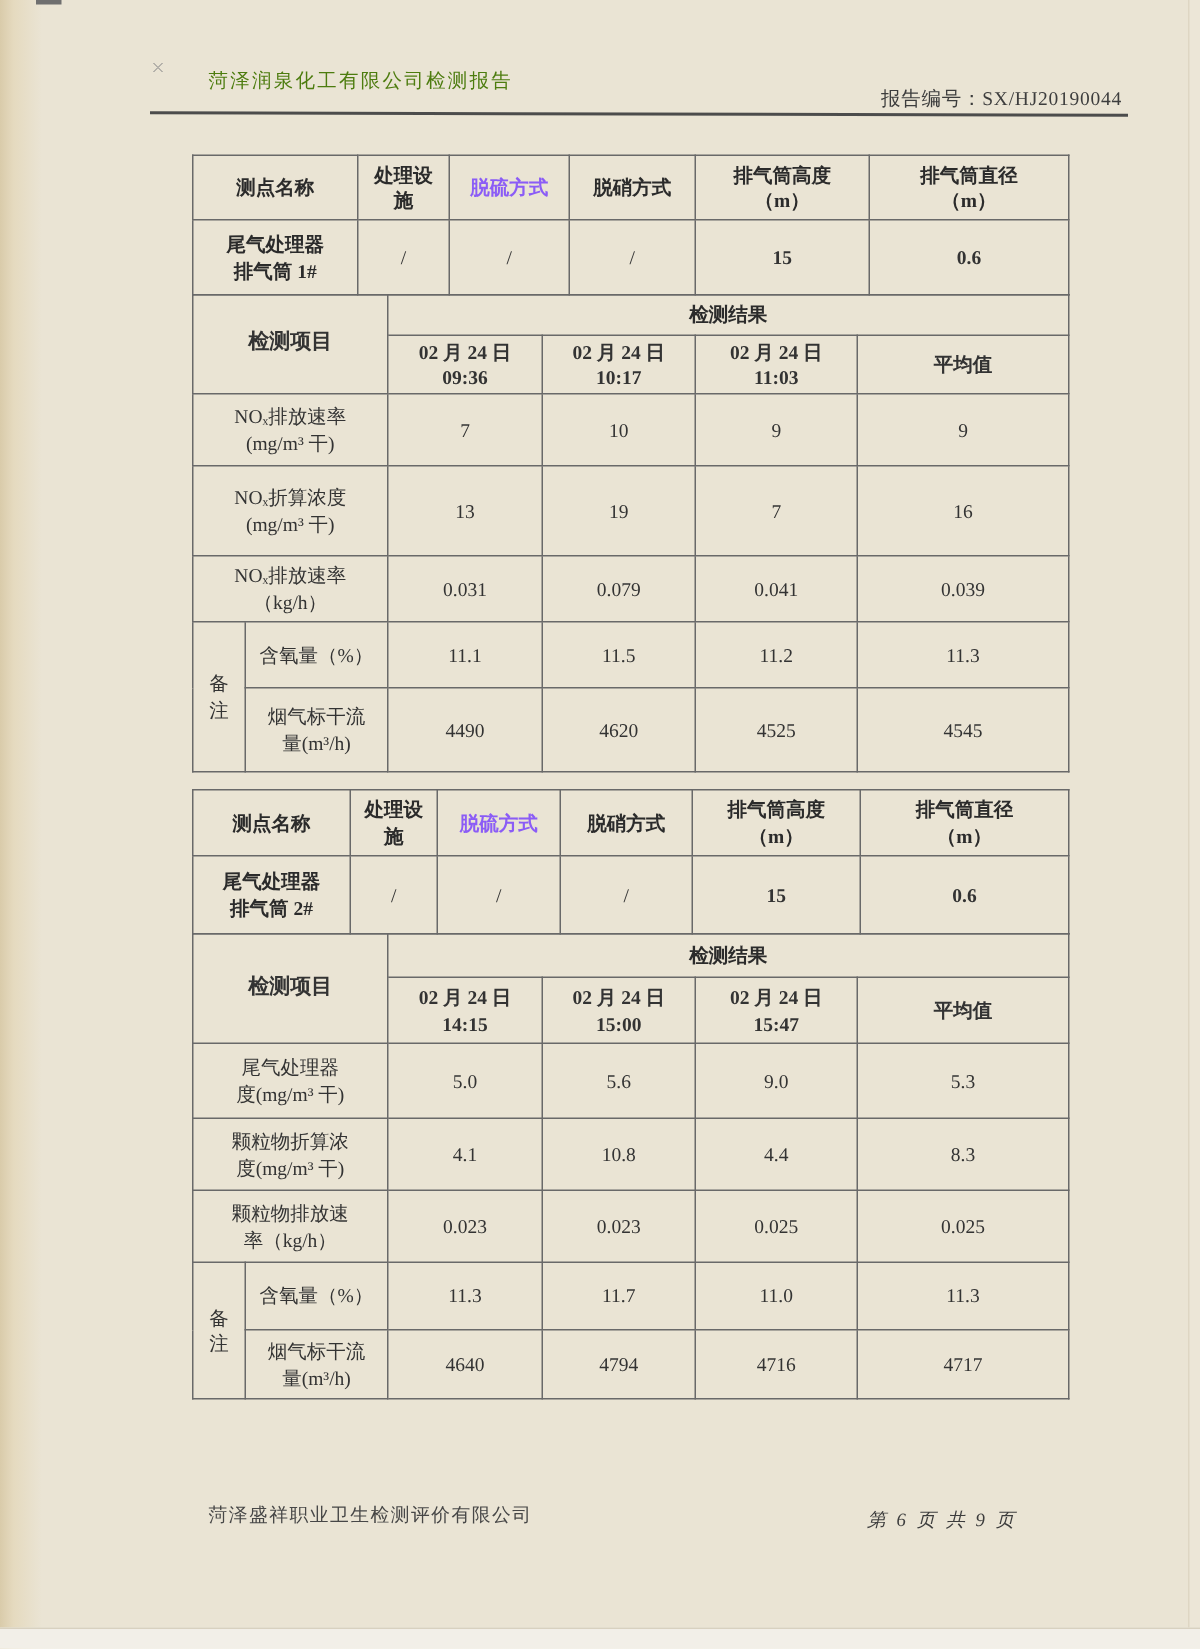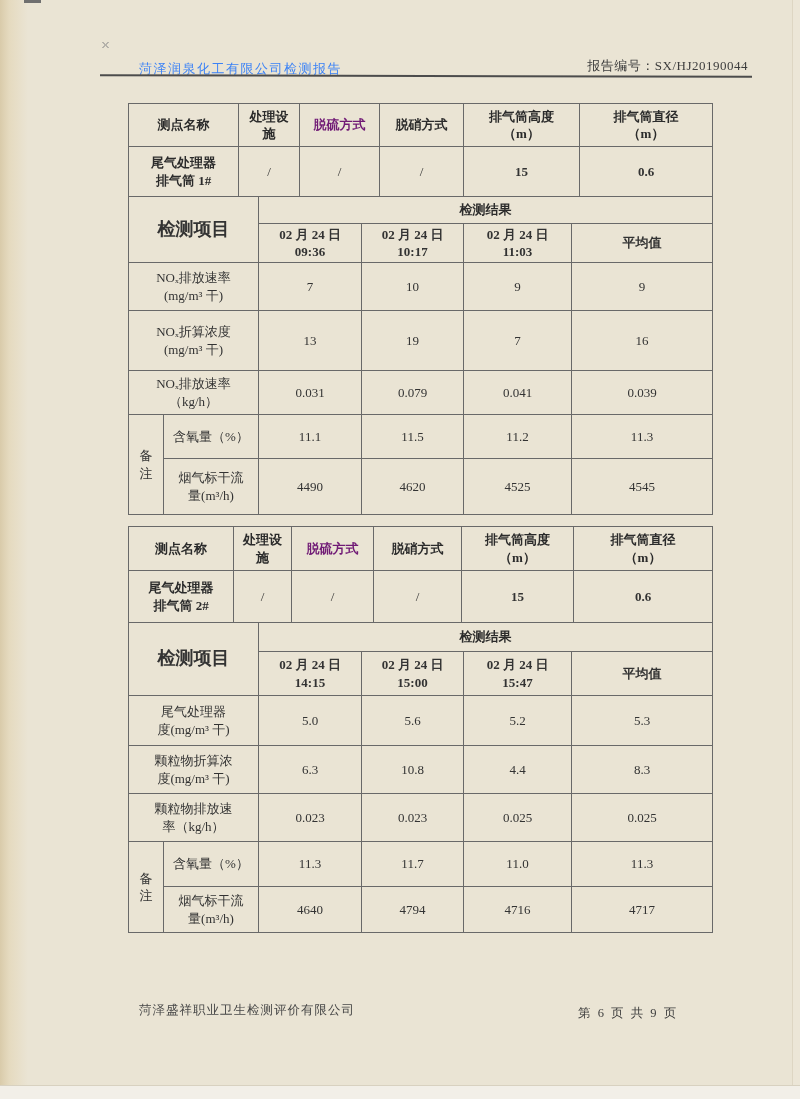--- a/index.html
+++ b/index.html
@@ -11,41 +11,41 @@
   }
   .band-bottom{position:absolute;left:0;top:1085px;width:800px;height:14px;
     background:#f2efe8;border-top:1px solid #d8d1c0;}
   .band-right{position:absolute;left:792px;top:0;width:8px;height:1086px;
     background:#ece6d7;border-left:1px solid #ded6c3;}
   .top-mark{position:absolute;left:24px;top:0;width:17px;height:3px;background:#6f6f6f;}
   .speck{position:absolute;left:102px;top:42px;width:7px;height:6px;opacity:.55;
     background:
       linear-gradient(45deg,transparent 44%,#8a8a8a 44%,#8a8a8a 56%,transparent 56%),
       linear-gradient(-45deg,transparent 44%,#8a8a8a 44%,#8a8a8a 56%,transparent 56%);}
-  .hdr-left{position:absolute;left:139px;top:45px;font-size:13px;letter-spacing:1.5px;color:#3b82f6;margin-top:15px;}
+  .hdr-left{position:absolute;left:139px;top:45px;font-size:13px;letter-spacing:1.5px;color:#4d7c0f;}
   .hdr-right{position:absolute;left:0;top:57px;width:748px;text-align:right;font-size:13px;
     letter-spacing:.5px;color:#3d3d3d;}
   .hdr-rule{position:absolute;left:100px;top:75px;width:652px;height:2px;background:#4c4c4c;
     transform:rotate(.15deg);}
   .ftr-left{position:absolute;left:139px;top:1002px;font-size:12.5px;letter-spacing:1px;color:#474747;}
-  .ftr-right{position:absolute;left:578px;top:1005px;font-size:12.5px;letter-spacing:2px;color:#3d3d3d;}
+  .ftr-right{position:absolute;left:578px;top:1005px;font-size:12.5px;letter-spacing:2px;color:#3d3d3d;font-style:italic;}
 
   .tblwrap{position:absolute;left:128px;width:584px;}
   #table1{top:103px;}
   #table2{top:526px;}
   table{border-collapse:collapse;table-layout:fixed;width:584px;}
   .lower{margin-top:-1px;}
   td{border:1px solid #696969;text-align:center;vertical-align:middle;
      font-size:13px;line-height:1.32;padding:1px 2px;white-space:pre-line;color:#333;}
   td.hd{font-weight:bold;color:#2b2b2b;}
-  td.faded{color:#701a75;}
+  td.faded{color:#8b5cf6;}
   td.lbl{font-weight:normal;}
   td.bold{font-weight:bold;}
   .info-row td:nth-child(n+5){font-weight:bold;}
-  td.item{font-weight:bold;font-size:18px;}
+  td.item{font-weight:bold;font-size:14px;}
   td.vert span{display:inline-block;width:1em;}
 </style>
 </head>
 <body>
 
 <div class="top-mark"></div>
 <div class="speck"></div>
 <div class="band-right"></div>
 <div class="band-bottom"></div>
 
@@ -208,27 +208,27 @@
 15:00</td>
       <td class="bold">02 月 24 日
 15:47</td>
       <td class="bold">平均值</td>
     </tr>
     <tr style="height:50px">
       <td colspan="2" class="lbl">尾气处理器
 度(mg/m³ 干)</td>
       <td>5.0</td>
       <td>5.6</td>
-      <td>5.2</td>
+      <td>9.0</td>
       <td>5.3</td>
     </tr>
     <tr style="height:48px">
       <td colspan="2" class="lbl">颗粒物折算浓
 度(mg/m³ 干)</td>
-      <td>6.3</td>
+      <td>4.1</td>
       <td>10.8</td>
       <td>4.4</td>
       <td>8.3</td>
     </tr>
     <tr style="height:48px">
       <td colspan="2" class="lbl">颗粒物排放速
 率（kg/h）</td>
       <td>0.023</td>
       <td>0.023</td>
       <td>0.025</td>

